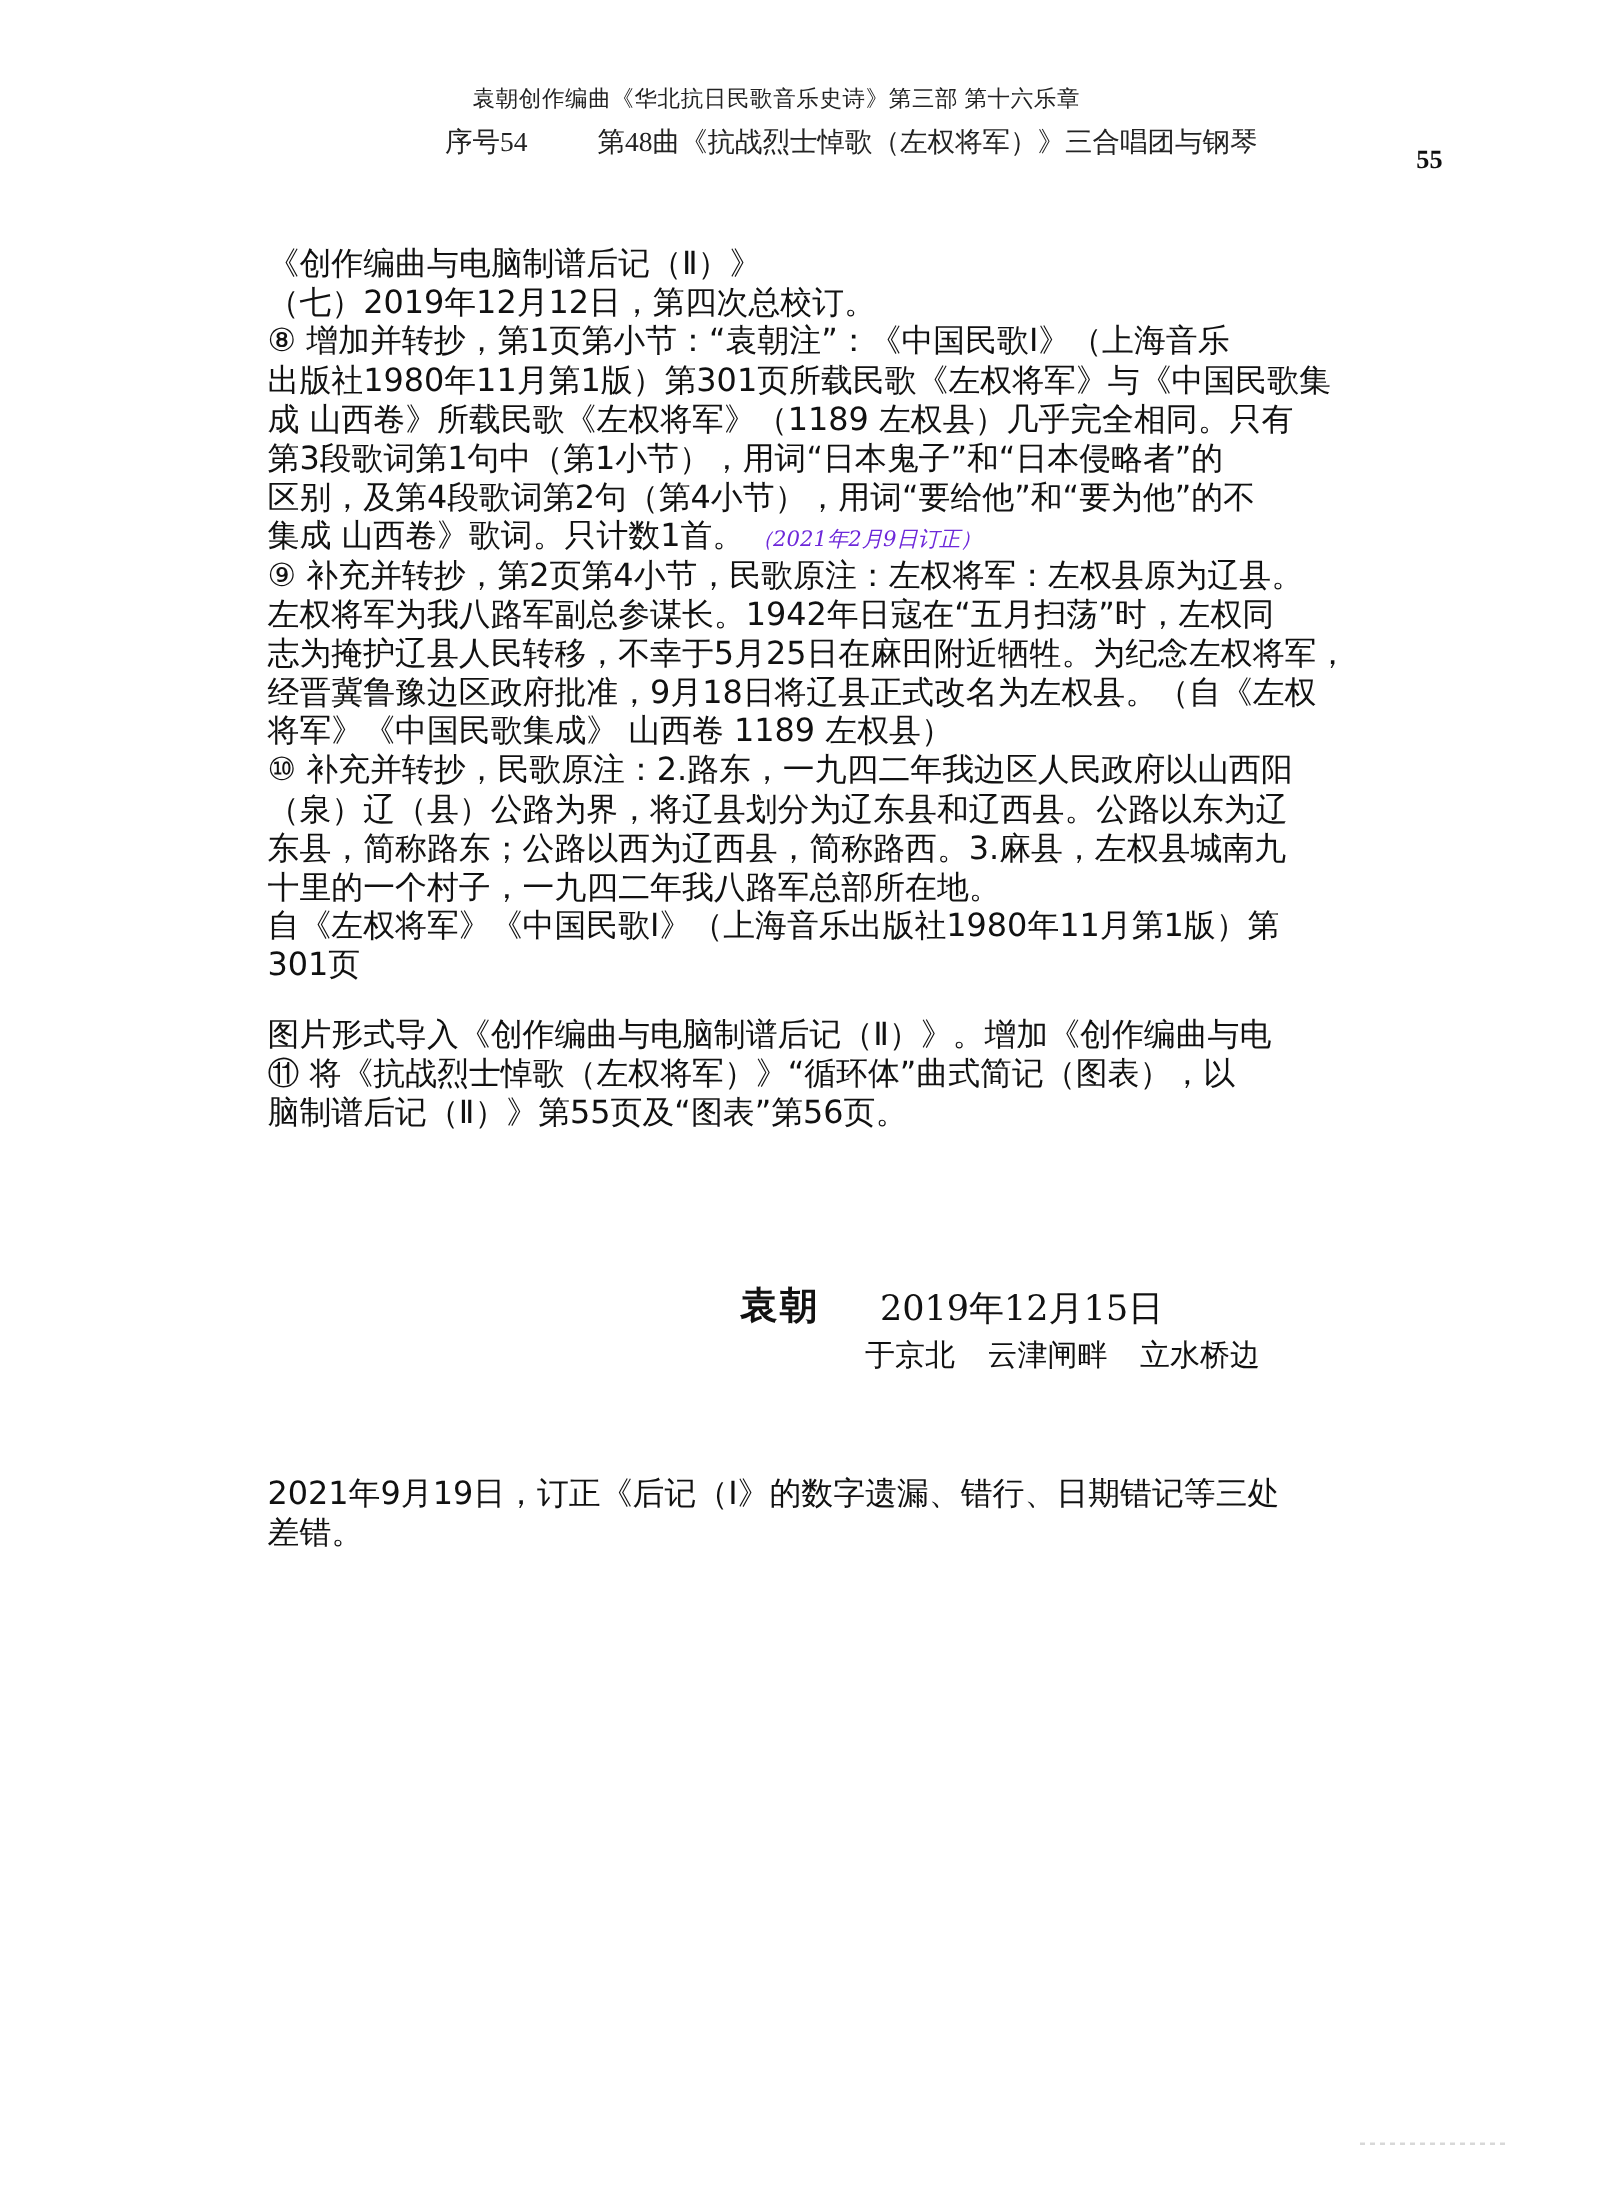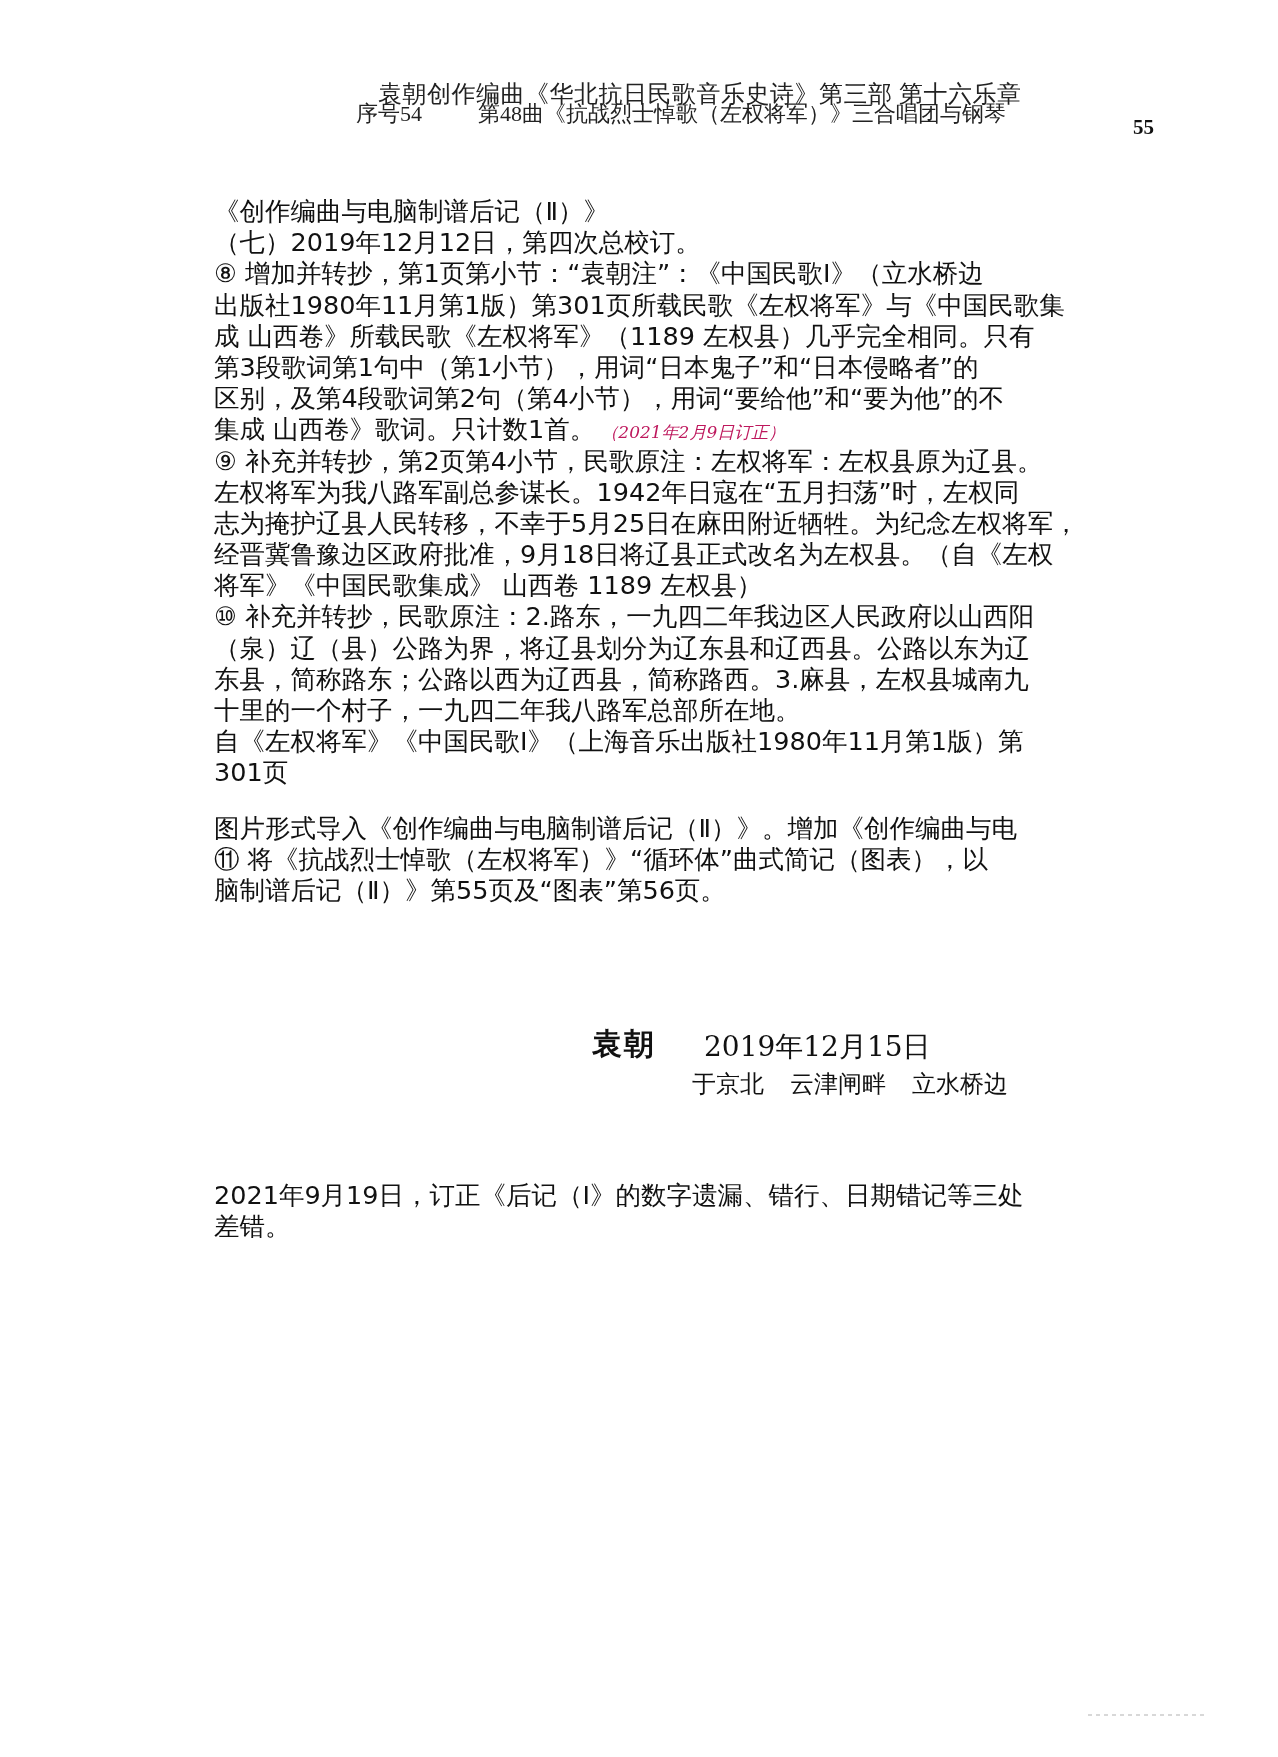--- a/index.html
+++ b/index.html
@@ -19,22 +19,22 @@
       position: absolute;
       left: 0;
       top: 66px;
       width: 1278px;
       font-family: "Liberation Serif", "DejaVu Serif", serif;
       color: #222;
     }
     .header-line1 {
       position: absolute;
       left: 378px;
-      top: 12px;
-      font-size: 24px;
+      top: 1px;
+      font-size: 18px;
       letter-spacing: 0.5px;
       white-space: nowrap;
     }
     .header-line2 {
       position: absolute;
       left: 356px;
       top: 33px;
       font-size: 22px;
       white-space: nowrap;
     }
@@ -61,21 +61,21 @@
       color: #111;
     }
     .line {
       white-space: nowrap;
       height: 31.2px;
     }
     .note-small {
       font-family: "DejaVu Serif", serif;
       font-style: italic;
       font-size: 17px;
-      color: #be185d;
+      color: #6d28d9;
       margin-left: 6px;
     }
     .gap {
       height: 24px;
     }
     .signature {
       position: absolute;
       left: 592px;
       top: 1024px;
       font-family: "DejaVu Serif", "Liberation Serif", serif;
@@ -133,21 +133,21 @@
   <div class="header-line2">
     <span class="serial">序号54</span><span>第48曲《抗战烈士悼歌（左权将军）》三合唱团与钢琴</span>
   </div>
 </div>
 
 <div class="page-number">55</div>
 
 <div class="body-text">
   <div class="line">《创作编曲与电脑制谱后记（Ⅱ）》</div>
   <div class="line">（七）2019年12月12日，第四次总校订。</div>
-  <div class="line">⑧ 增加并转抄，第1页第小节：“袁朝注”：《中国民歌Ⅰ》（立水桥边</div>
+  <div class="line">⑧ 增加并转抄，第1页第小节：“袁朝注”：《中国民歌Ⅰ》（上海音乐</div>
   <div class="line">出版社1980年11月第1版）第301页所载民歌《左权将军》与《中国民歌集</div>
   <div class="line">成 山西卷》所载民歌《左权将军》（1189 左权县）几乎完全相同。只有</div>
   <div class="line">第3段歌词第1句中（第1小节），用词“日本鬼子”和“日本侵略者”的</div>
   <div class="line">区别，及第4段歌词第2句（第4小节），用词“要给他”和“要为他”的不</div>
   <div class="line">
     <span>集成 山西卷》歌词。只计数1首。</span><span class="note-small">（2021年2月9日订正）</span>
   </div>
   <div class="line">⑨ 补充并转抄，第2页第4小节，民歌原注：左权将军：左权县原为辽县。</div>
   <div class="line">左权将军为我八路军副总参谋长。1942年日寇在“五月扫荡”时，左权同</div>
   <div class="line">志为掩护辽县人民转移，不幸于5月25日在麻田附近牺牲。为纪念左权将军，</div>

